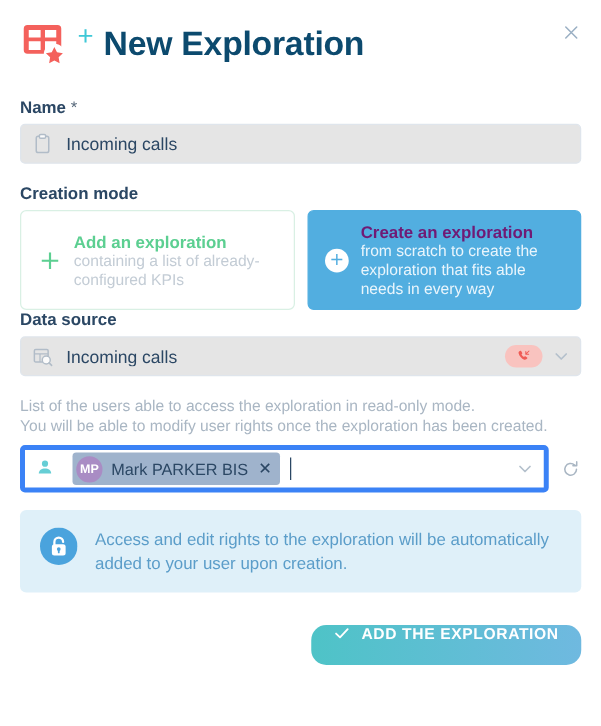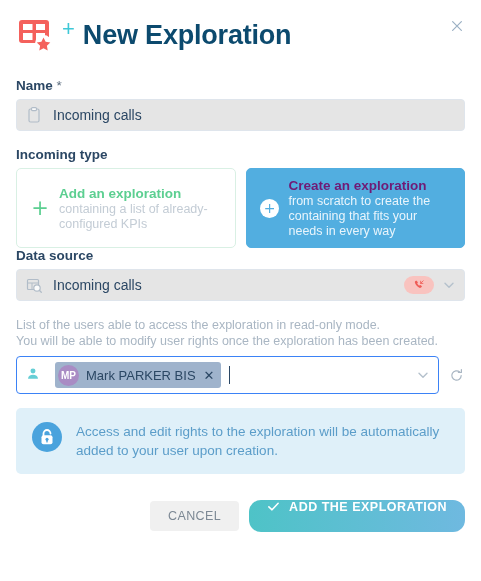--- a/index.html
+++ b/index.html
@@ -127,21 +127,21 @@
   }
   .chevron { flex: 0 0 auto; width: 14px; height: 14px; color: #b4c0cc; }
 
   
   .users-row { display: flex; align-items: flex-start; gap: 8px; }
   .users-box {
     flex: 1 1 auto;
     display: flex;
     align-items: center;
     min-height: 38px;
-    border: 1px solid #3b82f6;
+    border: 4px solid #3b82f6;
     border-radius: 4px;
     background: #fff;
     padding: 0 8px;
   }
   .user-chip {
     display: flex;
     align-items: center;
     background: #9fb3cc;
     border-radius: 3px;
     height: 26px;
@@ -260,40 +260,40 @@
         <svg viewBox="0 0 18 18" width="18" height="18">
           <rect x="4" y="3" width="10" height="13" rx="1.5" fill="none" stroke="#a9b6c3" stroke-width="1.2"></rect>
           <rect x="6.5" y="1.6" width="5" height="3" rx="1" fill="#ffffff" stroke="#a9b6c3" stroke-width="1.2"></rect>
         </svg>
       </span>
       <span class="input-value" title="Incoming calls">Incoming calls</span>
     </div>
   </div>
 
   <div class="field" style="margin-top:16px">
-    <div class="field-label">Incoming type</div>
+    <div class="field-label">Creation mode</div>
     <div class="cards">
 
       <div class="card card-unselected">
         <span class="card-icon">
           <span class="plus-green">+</span>
         </span>
         <span class="card-text">
           <div class="card-title card-title-green">Add an exploration</div>
           <div class="card-sub card-sub-gray">containing a list of already-configured KPIs</div>
         </span>
       </div>
 
       <div class="card card-selected">
         <span class="card-icon">
           <span class="plus-circle">+</span>
         </span>
         <span class="card-text">
           <div class="card-title card-title-white">Create an exploration</div>
-          <div class="card-sub card-sub-white">from scratch to create the containing that fits your needs in every way</div>
+          <div class="card-sub card-sub-white">from scratch to create the exploration that fits able needs in every way</div>
         </span>
       </div>
 
     </div>
   </div>
 
   <div class="field" style="">
     <div class="field-label">Data source</div>
     <div class="input-box">
       <span class="input-icon">
@@ -362,21 +362,20 @@
           <rect x="9.5" y="13.3" width="11" height="9" rx="2" fill="#ffffff"></rect>
           <circle cx="15" cy="17.2" r="1.5" fill="#4aa3dd"></circle>
           <rect x="14.3" y="17.6" width="1.4" height="3" rx=".7" fill="#4aa3dd"></rect>
         </svg>
       </span>
       <span class="banner-text">Access and edit rights to the exploration will be automatically added to your user upon creation.</span>
     </div>
   </div>
 
   <div class="footer" style="margin-top:26px">
-    <button class="btn-cancel">CANCEL</button>
     <button class="btn-primary">
       <span class="check">
         <svg viewBox="0 0 14 14" width="13" height="13">
           <path d="M2 7.4 L5.4 10.6 L12 3.6" stroke="#ffffff" stroke-width="1.6" fill="none" stroke-linecap="round" stroke-linejoin="round"></path>
         </svg>
       </span>
       <span>ADD THE EXPLORATION</span>
     </button>
   </div>
 

